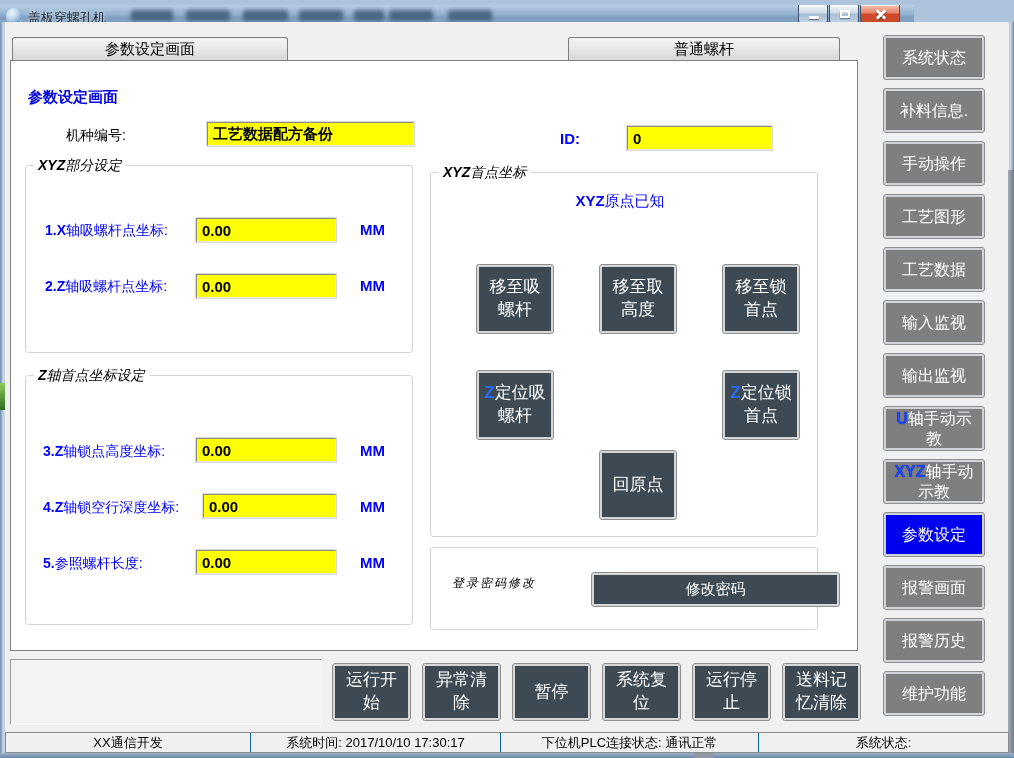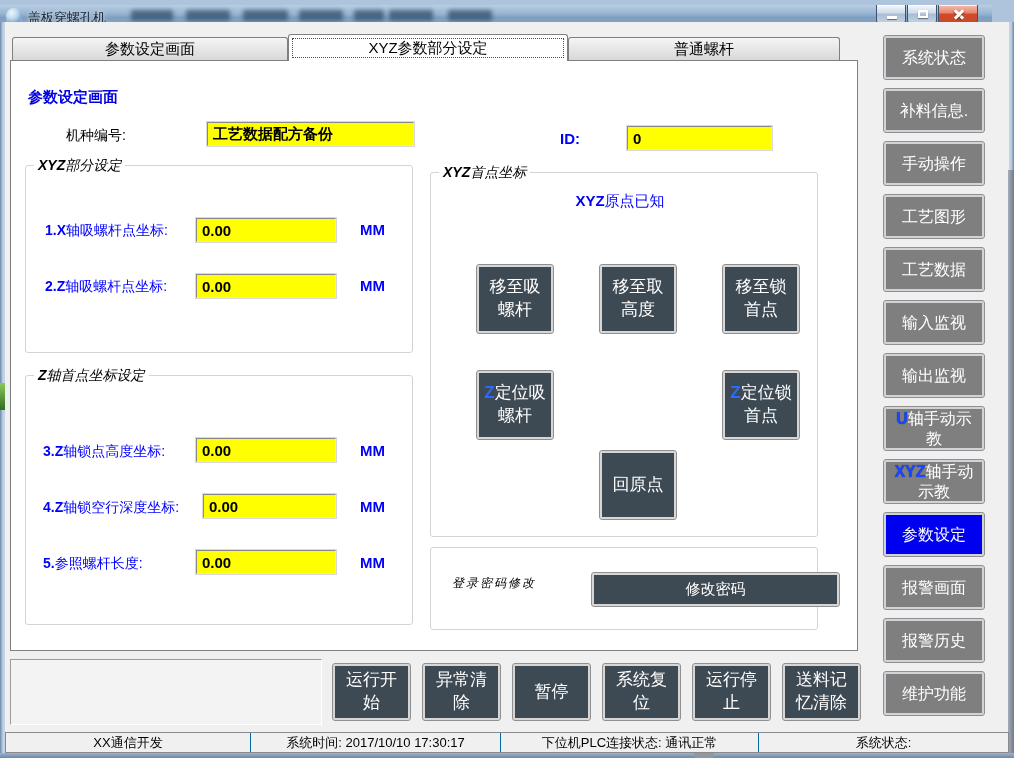--- a/index.html
+++ b/index.html
@@ -2,21 +2,21 @@
 <html><head>
 <meta charset="utf-8">
 <style>
   * { margin:0; padding:0; box-sizing:border-box; }
   html,body { width:1014px; height:758px; overflow:hidden; }
   body { font-family:"Liberation Sans","DejaVu Sans",sans-serif; }
   #screen { position:relative; width:1014px; height:758px;
     background:linear-gradient(180deg,#aec4dc 0 22px,#c4d3e4 22px); }
 
   
-  .titlebar { position:absolute; left:0; top:5px; width:992px; height:22px;
+  .titlebar { position:absolute; left:0; top:5px; width:914px; height:22px;
     background:linear-gradient(180deg,#b9cfe4 0%, #93b1d0 45%, #7e9dc0 60%, #88a6c6 100%);
     border-bottom:1px solid #5f7d9e; }
   .app-icon { position:absolute; left:6px; top:3px; width:16px; height:16px; border-radius:50%;
     background:radial-gradient(circle at 35% 30%, #eef6fd 0%, #bcd6ec 40%, #6f9cc5 75%, #4d7aa6 100%);
     box-shadow:0 1px 1px rgba(255,255,255,.6); }
   .win-title { position:absolute; left:28px; top:4px; font-size:13px; color:#14202e;
     text-shadow:0 0 4px rgba(255,255,255,.9); }
   .redacted { position:absolute; top:5px; height:11px; background:#33506e; opacity:.75;
     filter:blur(2px); border-radius:2px; }
   .win-btns { position:absolute; right:14px; top:0; display:flex; }
@@ -140,24 +140,20 @@
 
   <div class="client"></div>
   <div class="frame-left"></div>
   <div class="frame-right"></div>
   <div class="frame-bottom"></div>
   <div class="desktop-peek"></div>
   <div class="edge-shadow"></div>
   <div class="grip-notch"></div>
 
   <div class="tab" style="left:12px;width:276px">参数设定画面</div>
-  <div class="tab active" style="left:288px;width:280px">
-    <span>XYZ参数部分设定</span>
-    <span class="focus-rect"></span>
-  </div>
   <div class="tab" style="left:568px;width:272px">普通螺杆</div>
 
   <div class="main-panel"></div>
   <div class="screen-title">参数设定画面</div>
 
   <span class="lbl" style="left:66px;top:127px">机种编号:</span>
   <input class="yellow-input" style="left: 207px; top: 122px; width: 207px;" value="工艺数据配方备份">
   <span class="lbl lbl-blue bold" style="left:560px;top:130px;font-size:15px">ID:</span>
   <input class="yellow-input" style="left: 627px; top: 126px; width: 145px;" value="0">
 

